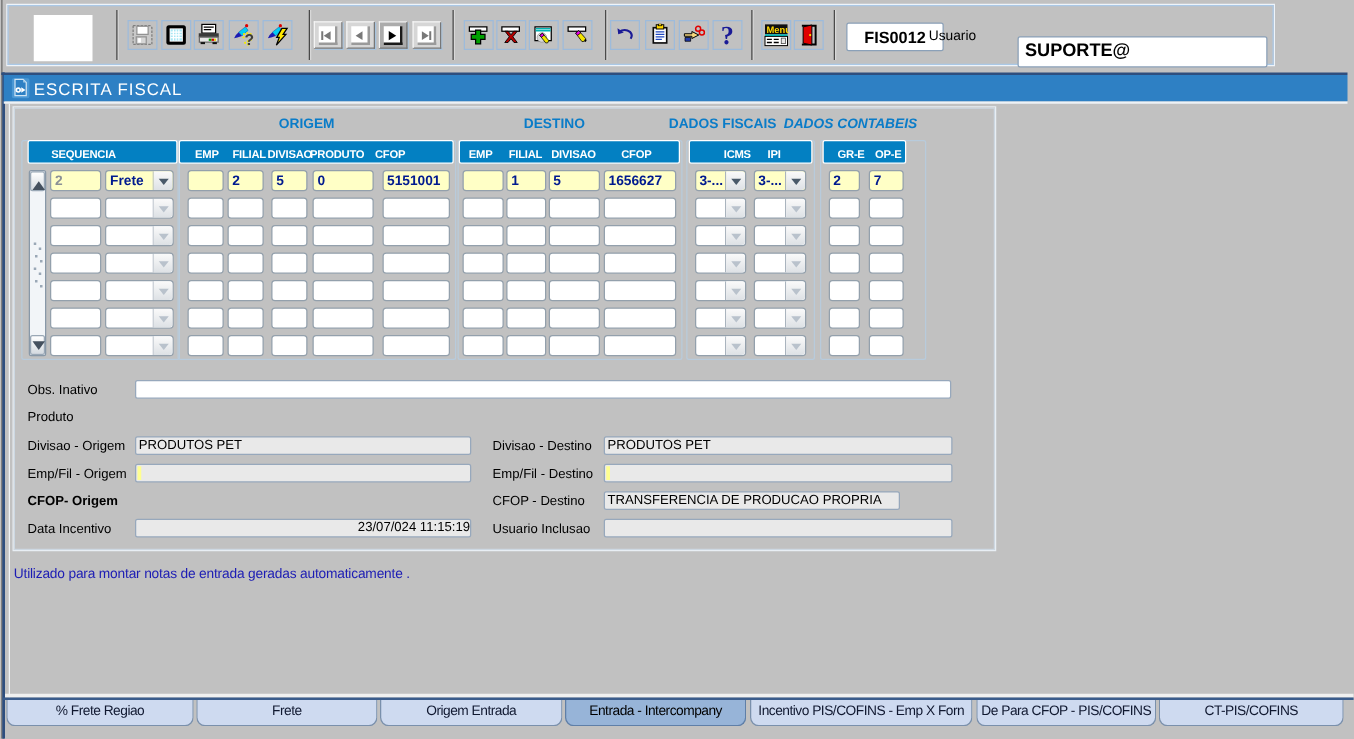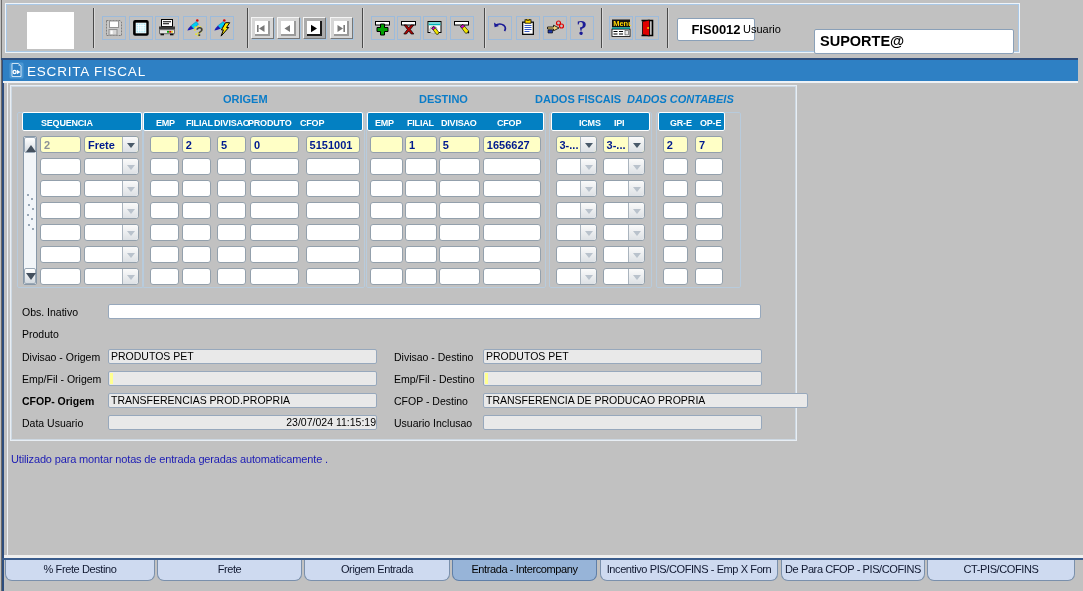--- a/index.html
+++ b/index.html
@@ -475,38 +475,37 @@
   <div class="flabel" style="left:11px;top:220px;">Obs. Inativo</div>
   <div class="ffield w" style="left:97px;top:218px;width:653px;"></div>
   <div class="flabel" style="left:11px;top:242px;">Produto</div>
   <div class="flabel" style="left:11px;top:265px;">Divisao - Origem</div>
   <div class="ffield" style="left:97px;top:263px;width:269px;">PRODUTOS PET</div>
   <div class="flabel" style="left:11px;top:287px;">Emp/Fil - Origem</div>
   <div class="ffield" style="left:97px;top:285px;width:269px;">
       <div class="caret"></div>
     </div>
   <div class="flabel" style="left:11px;top:309px;font-weight:bold;">CFOP- Origem</div>
-  <div class="ffield" style="left:97px;top:307px;width:269px;">TRANSFERENCIAS PROD.PROPRIA</div>
-  <div class="flabel" style="left:11px;top:331px;">Data Usuario</div>
+  <div class="flabel" style="left:11px;top:331px;">Data Incentivo</div>
   <div class="ffield" style="left:97px;top:329px;width:269px;text-align:right;">23/07/024 11:15:19</div>
   <div class="flabel" style="left:383px;top:265px;">Divisao - Destino</div>
   <div class="ffield" style="left:472px;top:263px;width:279px;">PRODUTOS PET</div>
   <div class="flabel" style="left:383px;top:287px;">Emp/Fil - Destino</div>
   <div class="ffield" style="left:472px;top:285px;width:279px;">
       <div class="caret"></div>
     </div>
   <div class="flabel" style="left:383px;top:309px;">CFOP - Destino</div>
-  <div class="ffield" style="left:472px;top:307px;width:325px;">TRANSFERENCIA DE PRODUCAO PROPRIA</div>
+  <div class="ffield" style="left:472px;top:307px;width:237px;">TRANSFERENCIA DE PRODUCAO PROPRIA</div>
   <div class="flabel" style="left:383px;top:331px;">Usuario Inclusao</div>
   <div class="ffield" style="left:472px;top:329px;width:279px;"></div>
 </div>
 
 <div id="hint">Utilizado para montar notas de entrada geradas automaticamente .</div>
 
 <div id="tabline-w"></div>
 <div id="tabline"></div>
-<div class="tab" style="left:5px;width:150px;">% Frete Destino</div>
+<div class="tab" style="left:5px;width:150px;">% Frete Regiao</div>
 <div class="tab" style="left:157px;width:145px;">Frete</div>
 <div class="tab" style="left:304px;width:146px;">Origem Entrada</div>
 <div class="tab on" style="left:452px;width:145px;">Entrada - Intercompany</div>
 <div class="tab" style="left:600px;width:178px;">Incentivo PIS/COFINS - Emp X Forn</div>
 <div class="tab" style="left:781px;width:144px;">De Para CFOP - PIS/COFINS</div>
 <div class="tab" style="left:927px;width:148px;">CT-PIS/COFINS</div>
 
 </body></html>

